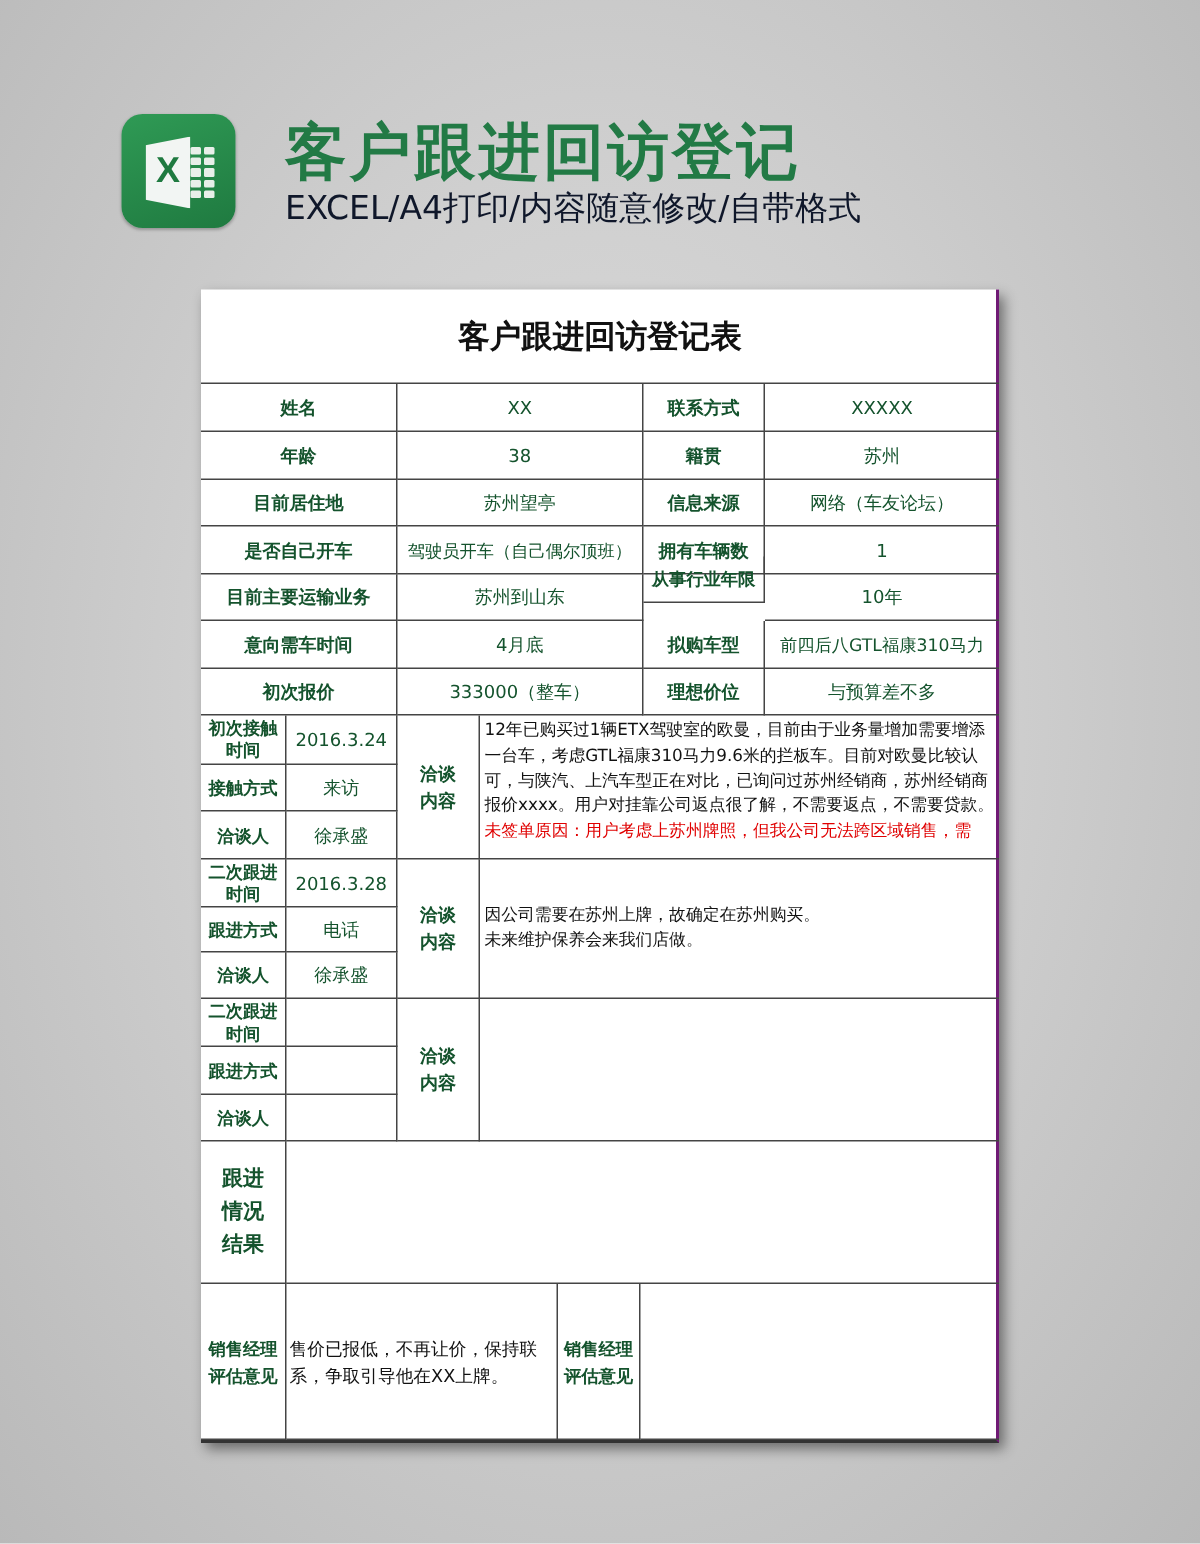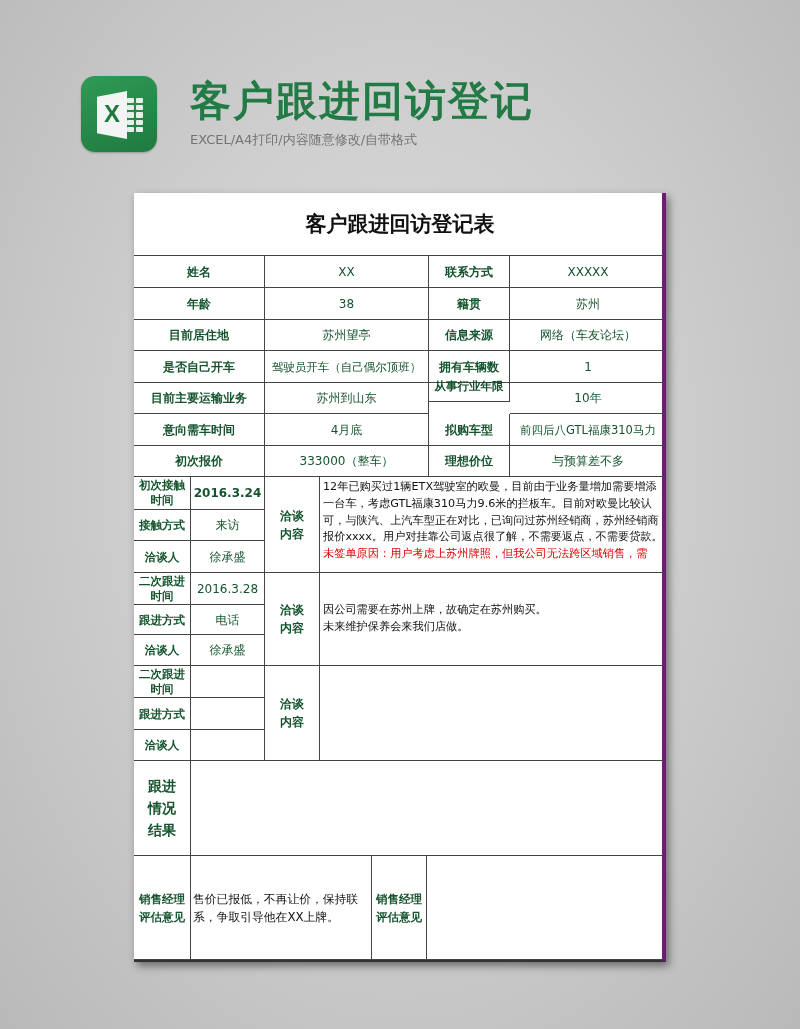--- a/index.html
+++ b/index.html
@@ -26,28 +26,28 @@
   .header-icon .grid {
     position: absolute; left: 46px; top: 22px; width: 16px; height: 34px;
     display: grid; grid-template-columns: 1fr 1fr; grid-template-rows: repeat(5, 1fr); gap: 2px;
   }
   .header-icon .grid span { background: #e8efe9; border-radius: 1px; }
   .header-title {
     position: absolute; left: 190px; top: 78px; font-size: 41px; font-weight: bold;
     color: #227a45; letter-spacing: 2px; line-height: 46px;
   }
   .header-subtitle {
-    position: absolute; left: 190px; top: 128px; font-size: 13px; color: #737373; line-height: 24px;
+    position: absolute; left: 190px; top: 128px; font-size: 22px; color: #0f172a; line-height: 24px;
   }
 
   .paper {
     position: absolute; left: 134px; top: 193px; width: 532px; height: 769px;
     background: #fff;
     box-shadow: 3px 4px 8px rgba(0,0,0,0.45);
-    border-right: 4px solid #701a75; border-bottom: 2px solid #333;
+    border-right: 2px solid #701a75; border-bottom: 2px solid #333;
   }
   .cell {
     position: absolute; display: flex; align-items: center; justify-content: center;
     text-align: center; color: #14532d; font-size: 12px; line-height: 16px;
     border-right: 1px solid #444; border-bottom: 1px solid #444;
     padding: 0 2px;
   }
   .label { font-weight: bold; }
   .title-cell {
     position: absolute; left: 0; top: 0; width: 532px; height: 63px;
@@ -115,21 +115,21 @@
   <div class="cell" style="left:131px;top:221px;width:164px;height:32px;">4月底</div>
   <div class="cell label" style="left:295px;top:221px;width:81px;height:32px;">拟购车型</div>
   <div class="cell" style="left:376px;top:221px;width:156px;height:32px;border-right:none;font-size:11.5px;">前四后八GTL福康310马力</div>
 
   <div class="cell label" style="left:0;top:253px;width:131px;height:31px;">初次报价</div>
   <div class="cell" style="left:131px;top:253px;width:164px;height:31px;">333000（整车）</div>
   <div class="cell label" style="left:295px;top:253px;width:81px;height:31px;">理想价位</div>
   <div class="cell" style="left:376px;top:253px;width:156px;height:31px;border-right:none;">与预算差不多</div>
 
   <div class="cell label ml" style="left:0;top:284px;width:57px;height:33px;font-size:11.5px;line-height:15px;">初次接触时间</div>
-  <div class="cell" style="left:57px;top:284px;width:74px;height:33px;font-weight:bold;">2016.3.24</div>
+  <div class="cell" style="left:57px;top:284px;width:74px;height:33px;">2016.3.24</div>
   <div class="cell label" style="left:0;top:317px;width:57px;height:31px;font-size:11.5px;">接触方式</div>
   <div class="cell" style="left:57px;top:317px;width:74px;height:31px;">来访</div>
   <div class="cell label" style="left:0;top:348px;width:57px;height:32px;font-size:11.5px;">洽谈人</div>
   <div class="cell" style="left:57px;top:348px;width:74px;height:32px;">徐承盛</div>
   <div class="cell label ml" style="left:131px;top:284px;width:55px;height:96px;padding:0 10px;">洽谈内容</div>
   <div class="cell left-text memo" style="left:186px;top:284px;width:346px;height:96px;border-right:none;overflow:hidden;display:block;">
     <span>12年已购买过1辆ETX驾驶室的欧曼，目前由于业务量增加需要增添一台车，考虑GTL福康310马力9.6米的拦板车。目前对欧曼比较认可，与陕汽、上汽车型正在对比，已询问过苏州经销商，苏州经销商报价xxxx。用户对挂靠公司返点很了解，不需要返点，不需要贷款。</span><br>
     <span class="red">未签单原因：用户考虑上苏州牌照，但我公司无法跨区域销售，需</span>
   </div>
 

